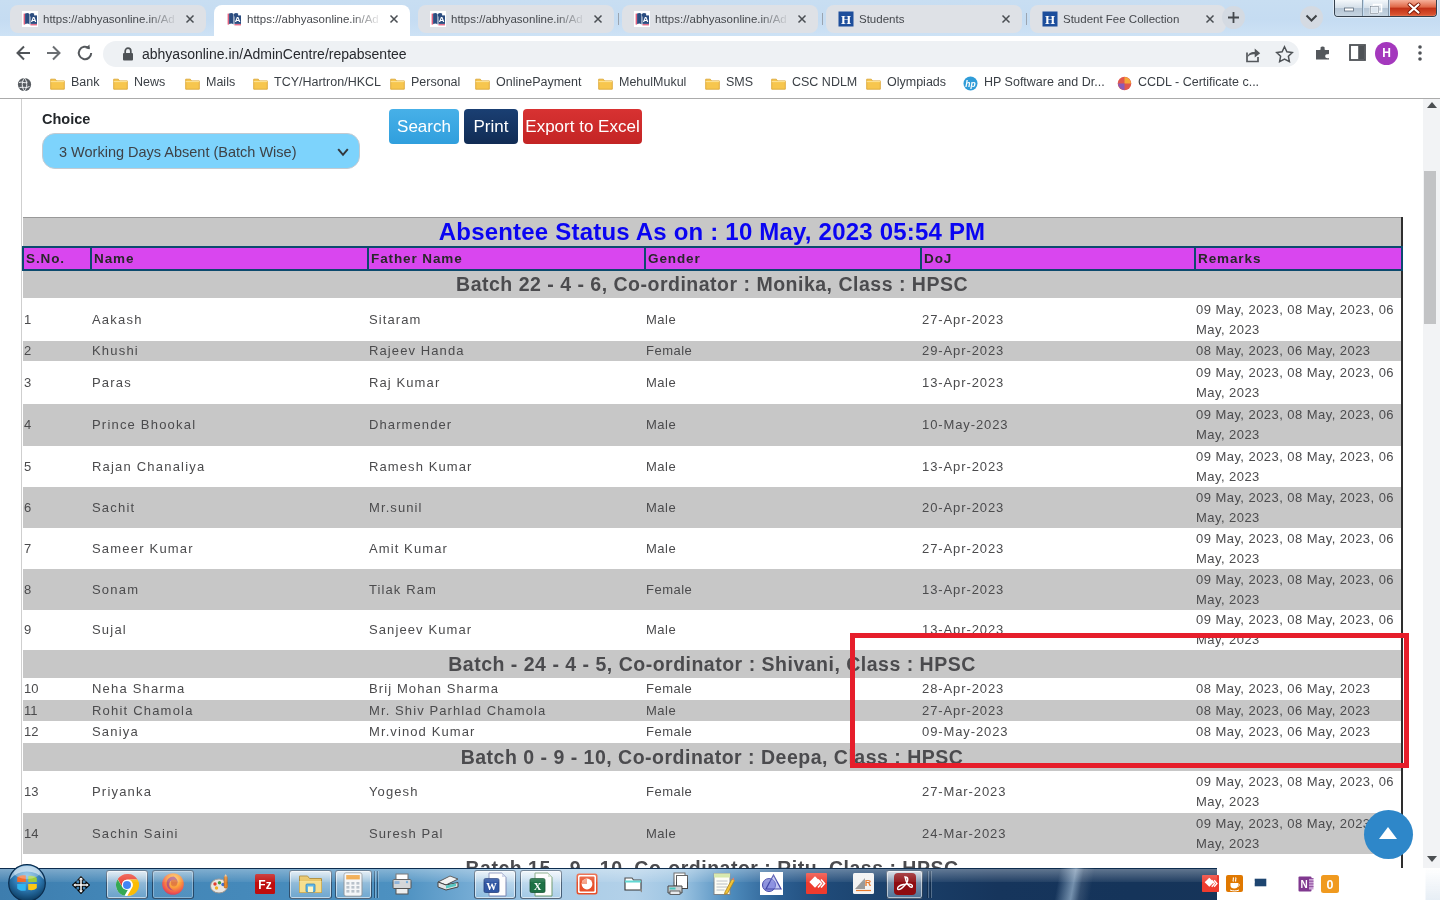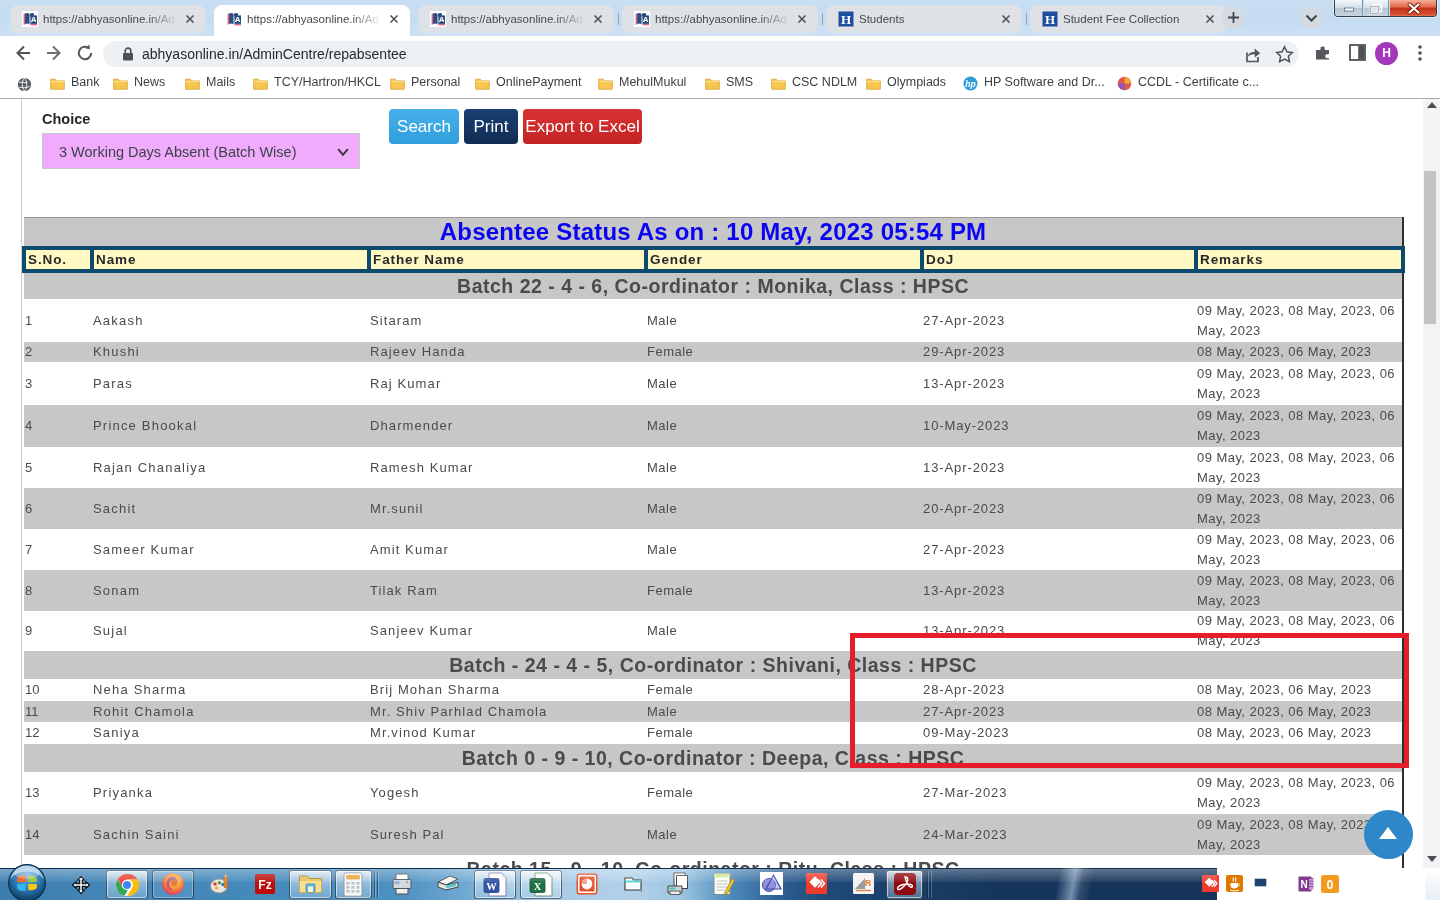--- a/index.html
+++ b/index.html
@@ -29,32 +29,32 @@
 .urltxt{position:absolute;left:39px;top:5px;font-size:14px;color:#27292e}
 
 #bookmarks{position:absolute;left:0;top:70px;width:1440px;height:29px;background:#fff;border-bottom:1px solid #ababab}
 .bm{position:absolute;top:5px;height:18px;font-size:12.5px;color:#3a3f45;white-space:nowrap}
 .bm svg{vertical-align:-2px}
 .bm span{margin-left:6px;vertical-align:2px}
 
 #content{position:absolute;left:0;top:99px;width:1440px;height:769px;background:#fff;overflow:hidden}
 #leftline{position:absolute;left:21px;top:0;width:1px;height:769px;background:#cfcfcf}
 #choice{position:absolute;left:42px;top:12px;font-size:14.5px;font-weight:bold;color:#23272b}
-#sel{position:absolute;left:42px;top:34px;width:318px;height:36px;border:1px solid #c3cad1;border-radius:0;background:#f0abfc}
+#sel{position:absolute;left:42px;top:34px;width:318px;height:36px;border:1px solid #c3cad1;border-radius:13px;background:#7dd3fc}
 #sel .st{position:absolute;left:16px;top:10px;font-size:14.5px;color:#3e4247}
 .pbtn{position:absolute;top:10px;height:35px;border-radius:4px;color:#fff;font-size:17px;text-align:center;border:none}
 #bsearch{left:389px;width:70px;background:linear-gradient(180deg,#47b0e8,#309fdd)}
 #bprint{left:464px;width:54px;background:linear-gradient(180deg,#1a3f73,#112c54)}
 #bexport{left:523px;width:119px;background:linear-gradient(180deg,#d83232,#c32424)}
 
 #tbl{position:absolute;left:22px;top:118px;width:1379px;border-collapse:collapse;table-layout:fixed;border-top:1px solid #999;border-right:2px solid #2e2e2e}
 #tbl td,#tbl th{overflow:hidden;vertical-align:middle}
 .gray{background:#c7c7c7}
 .trow td{font-size:24px;font-weight:bold;color:#0a04f2;text-align:center;letter-spacing:0.2px}
-.hrow th{border:4px solid #0c4a6e;background:#fef9c3;font-size:13.5px;font-weight:bold;color:#28282a;text-align:left;padding:0 0 0 2px;letter-spacing:0.9px}
+.hrow th{border:2px solid #0c4a6e;background:#d946ef;font-size:13.5px;font-weight:bold;color:#28282a;text-align:left;padding:0 0 0 2px;letter-spacing:0.9px}
 .brow td{font-size:19.5px;font-weight:bold;color:#4b4b4e;text-align:center;letter-spacing:0.5px}
 .drow td{font-size:13px;color:#4b4b4d;line-height:20px;padding:0 2px 0 1px}
 .drow td:nth-child(2){padding-left:1px;letter-spacing:1.2px}
 .drow td:nth-child(3){letter-spacing:1.1px}
 .drow td:nth-child(4){letter-spacing:0.5px}
 .drow td:nth-child(5){letter-spacing:0.9px}
 .drow td:nth-child(6){letter-spacing:0.45px}
 
 #redrect{position:absolute;left:850px;top:534px;width:559px;height:135px;border:5px solid #e61e2b}
 

